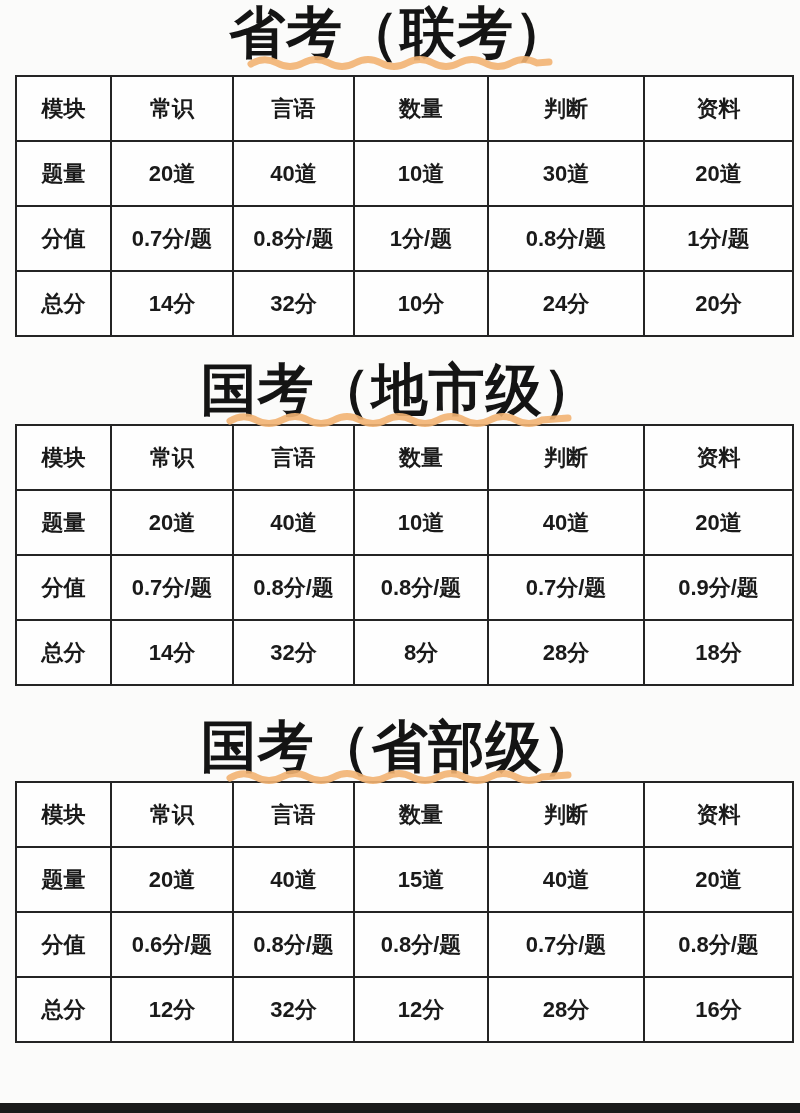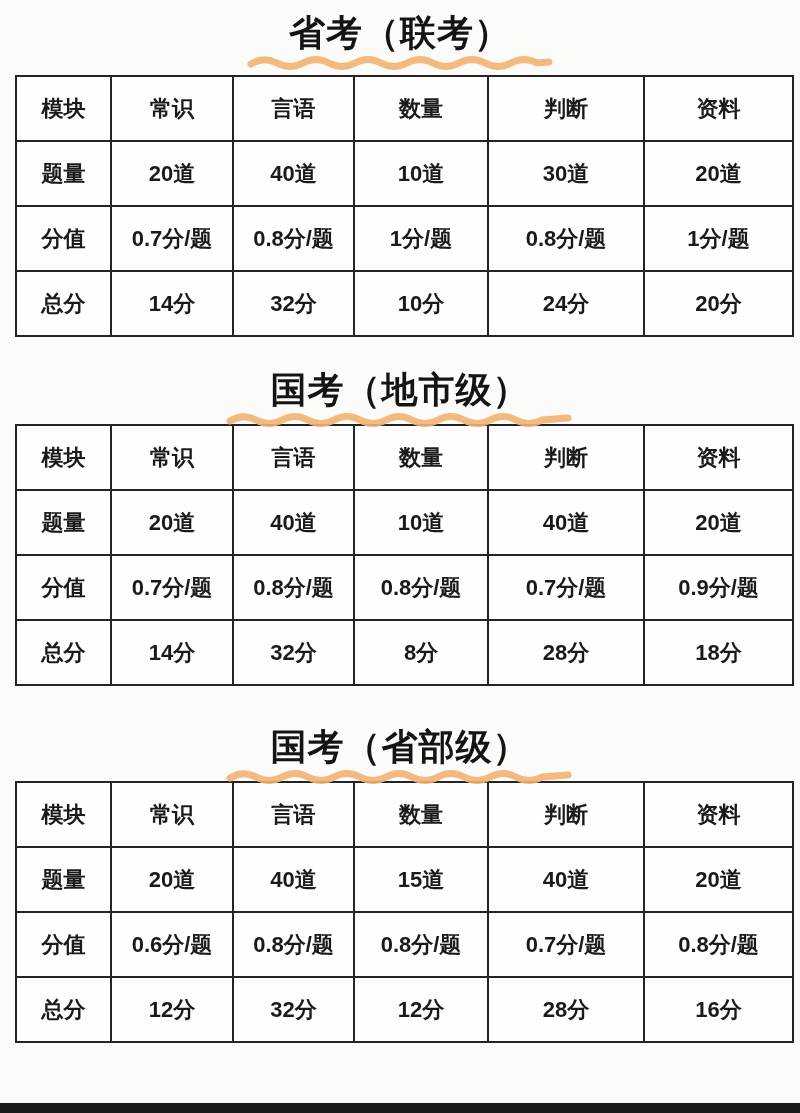--- a/index.html
+++ b/index.html
@@ -11,21 +11,21 @@
     height: 1113px;
     position: relative;
     background: #fbfbfa;
     font-family: "Liberation Sans", "DejaVu Sans", sans-serif;
     color: #171717;
     overflow: hidden;
   }
   .section-title {
     margin: 0;
     text-align: center;
-    font-size: 36px;
+    font-size: 56px;
     line-height: 50px;
     font-weight: 900;
     color: #141414;
     letter-spacing: 1px;
   }
   .title-1 { margin-top: 8px; }
   .title-2 { margin-top: 28px; }
   .title-3 { margin-top: 36px; }
   .squiggle {
     display: block;

